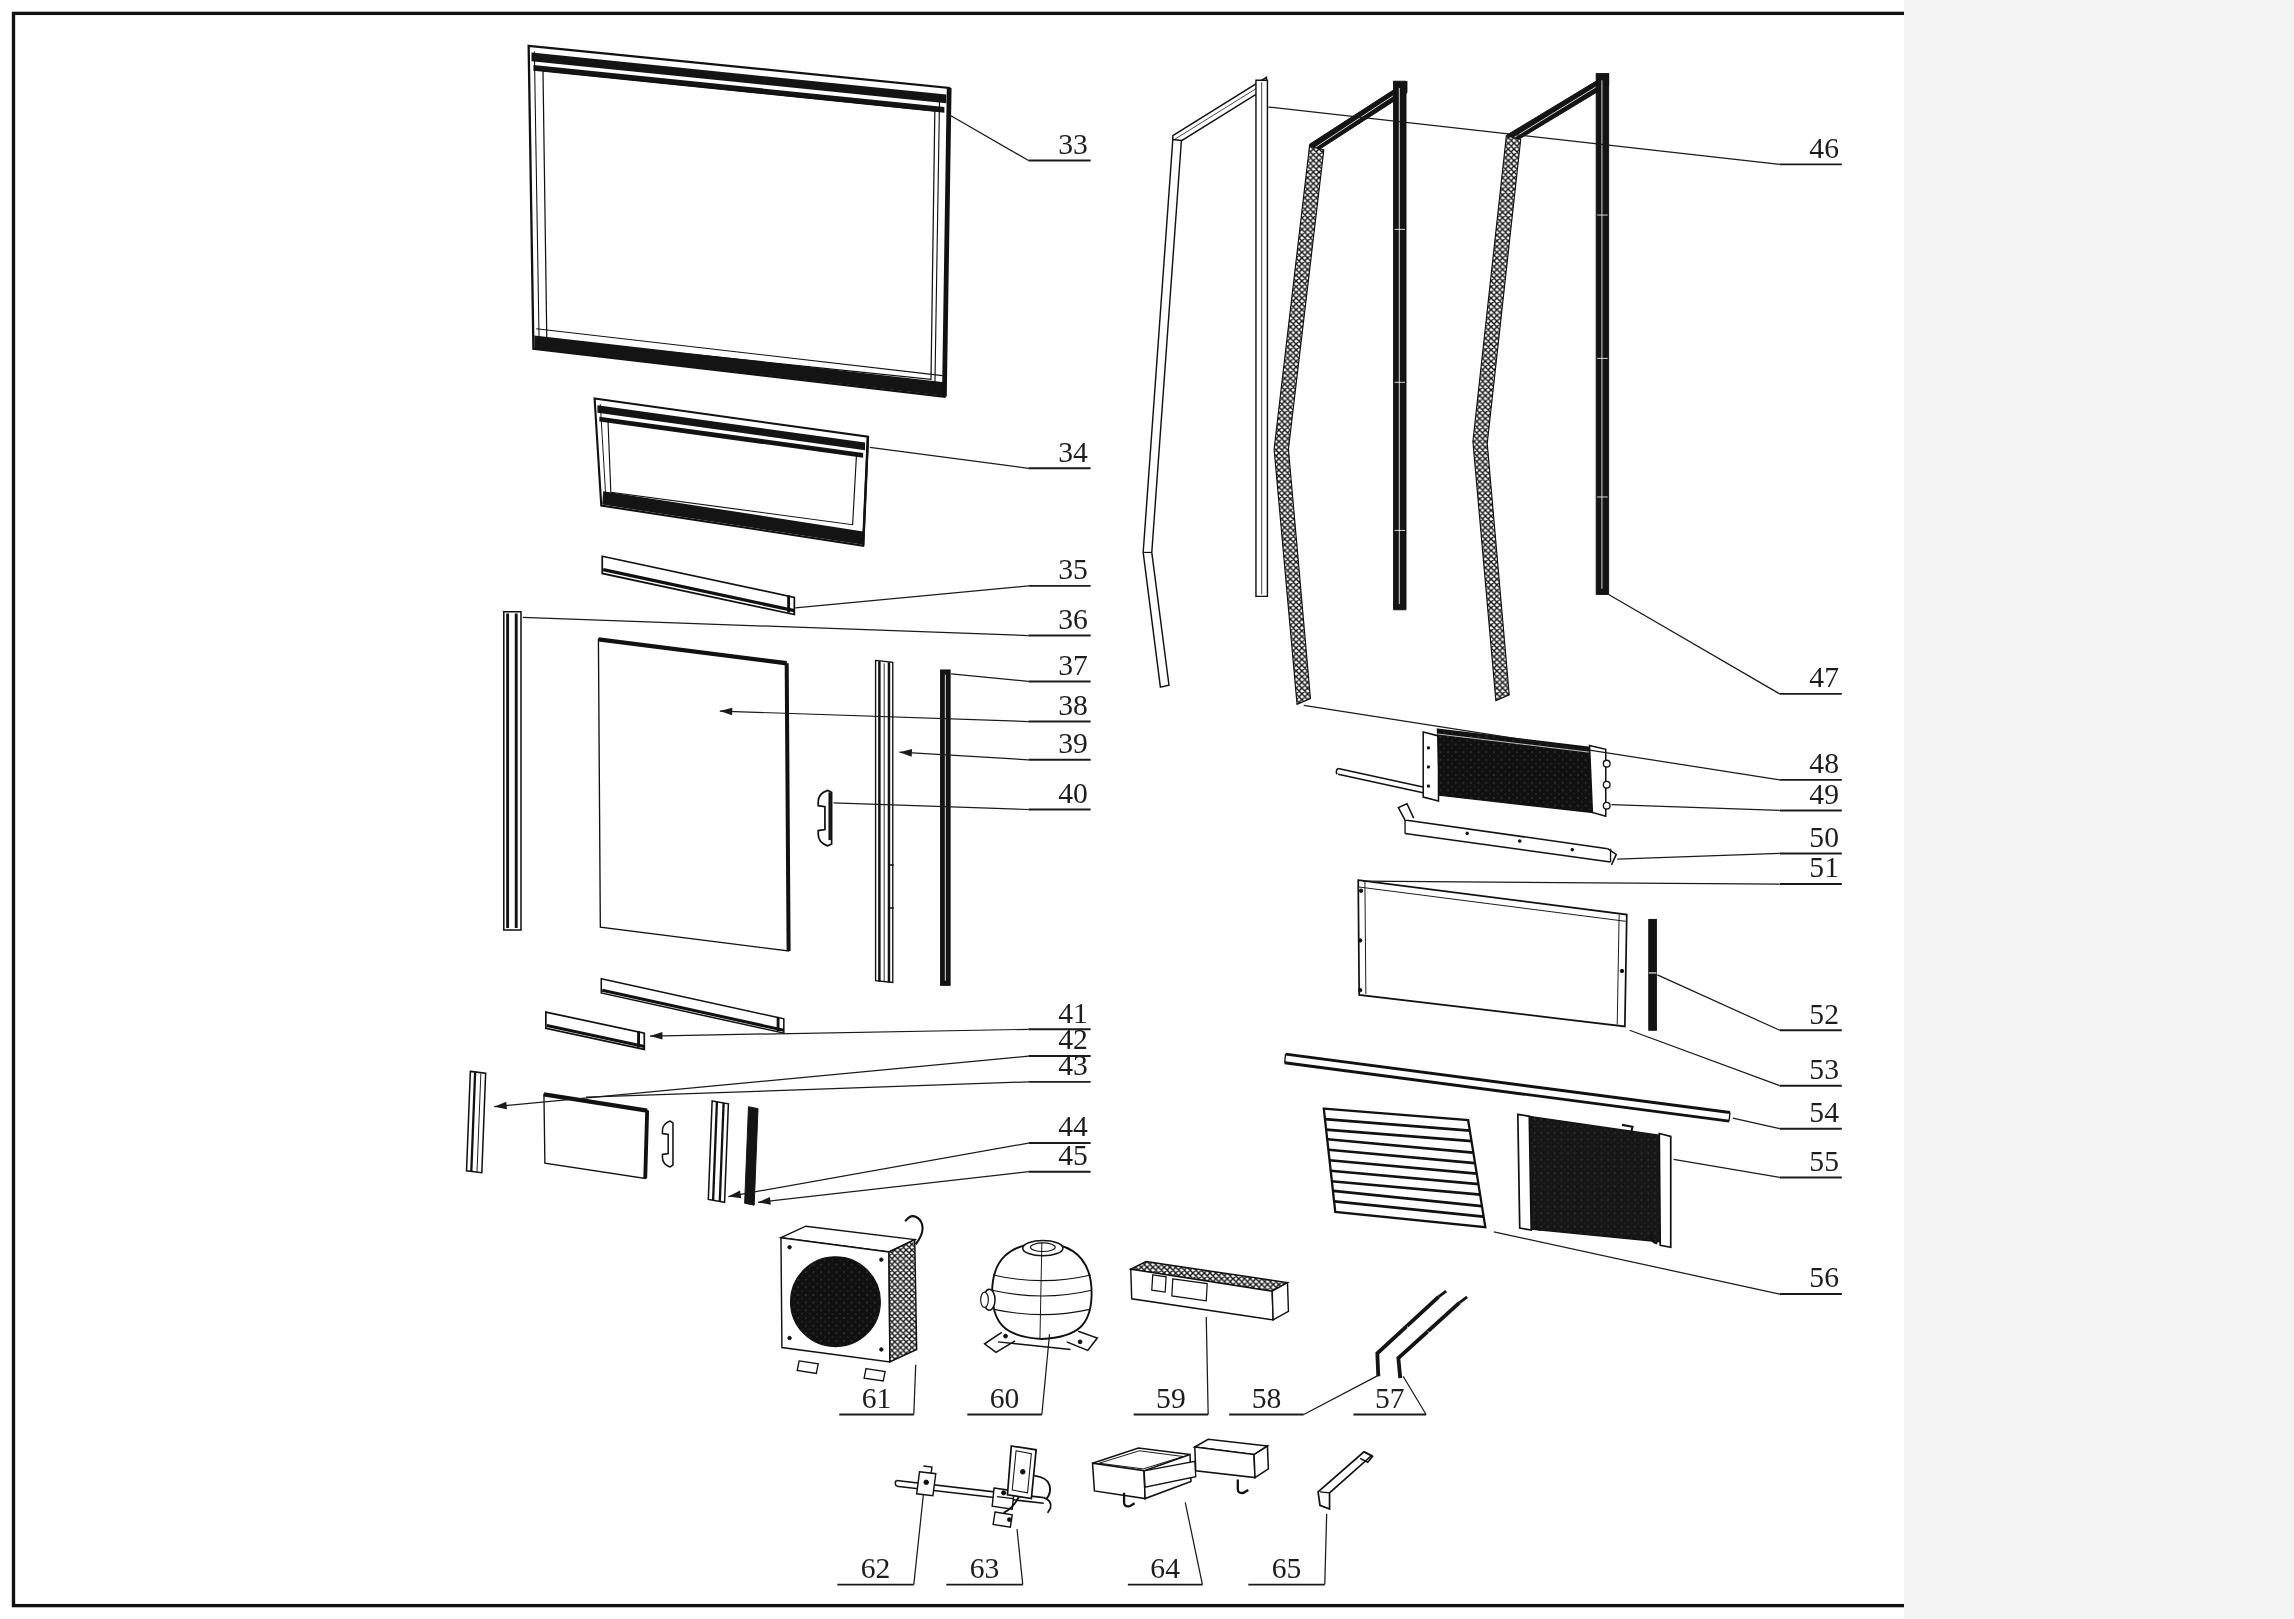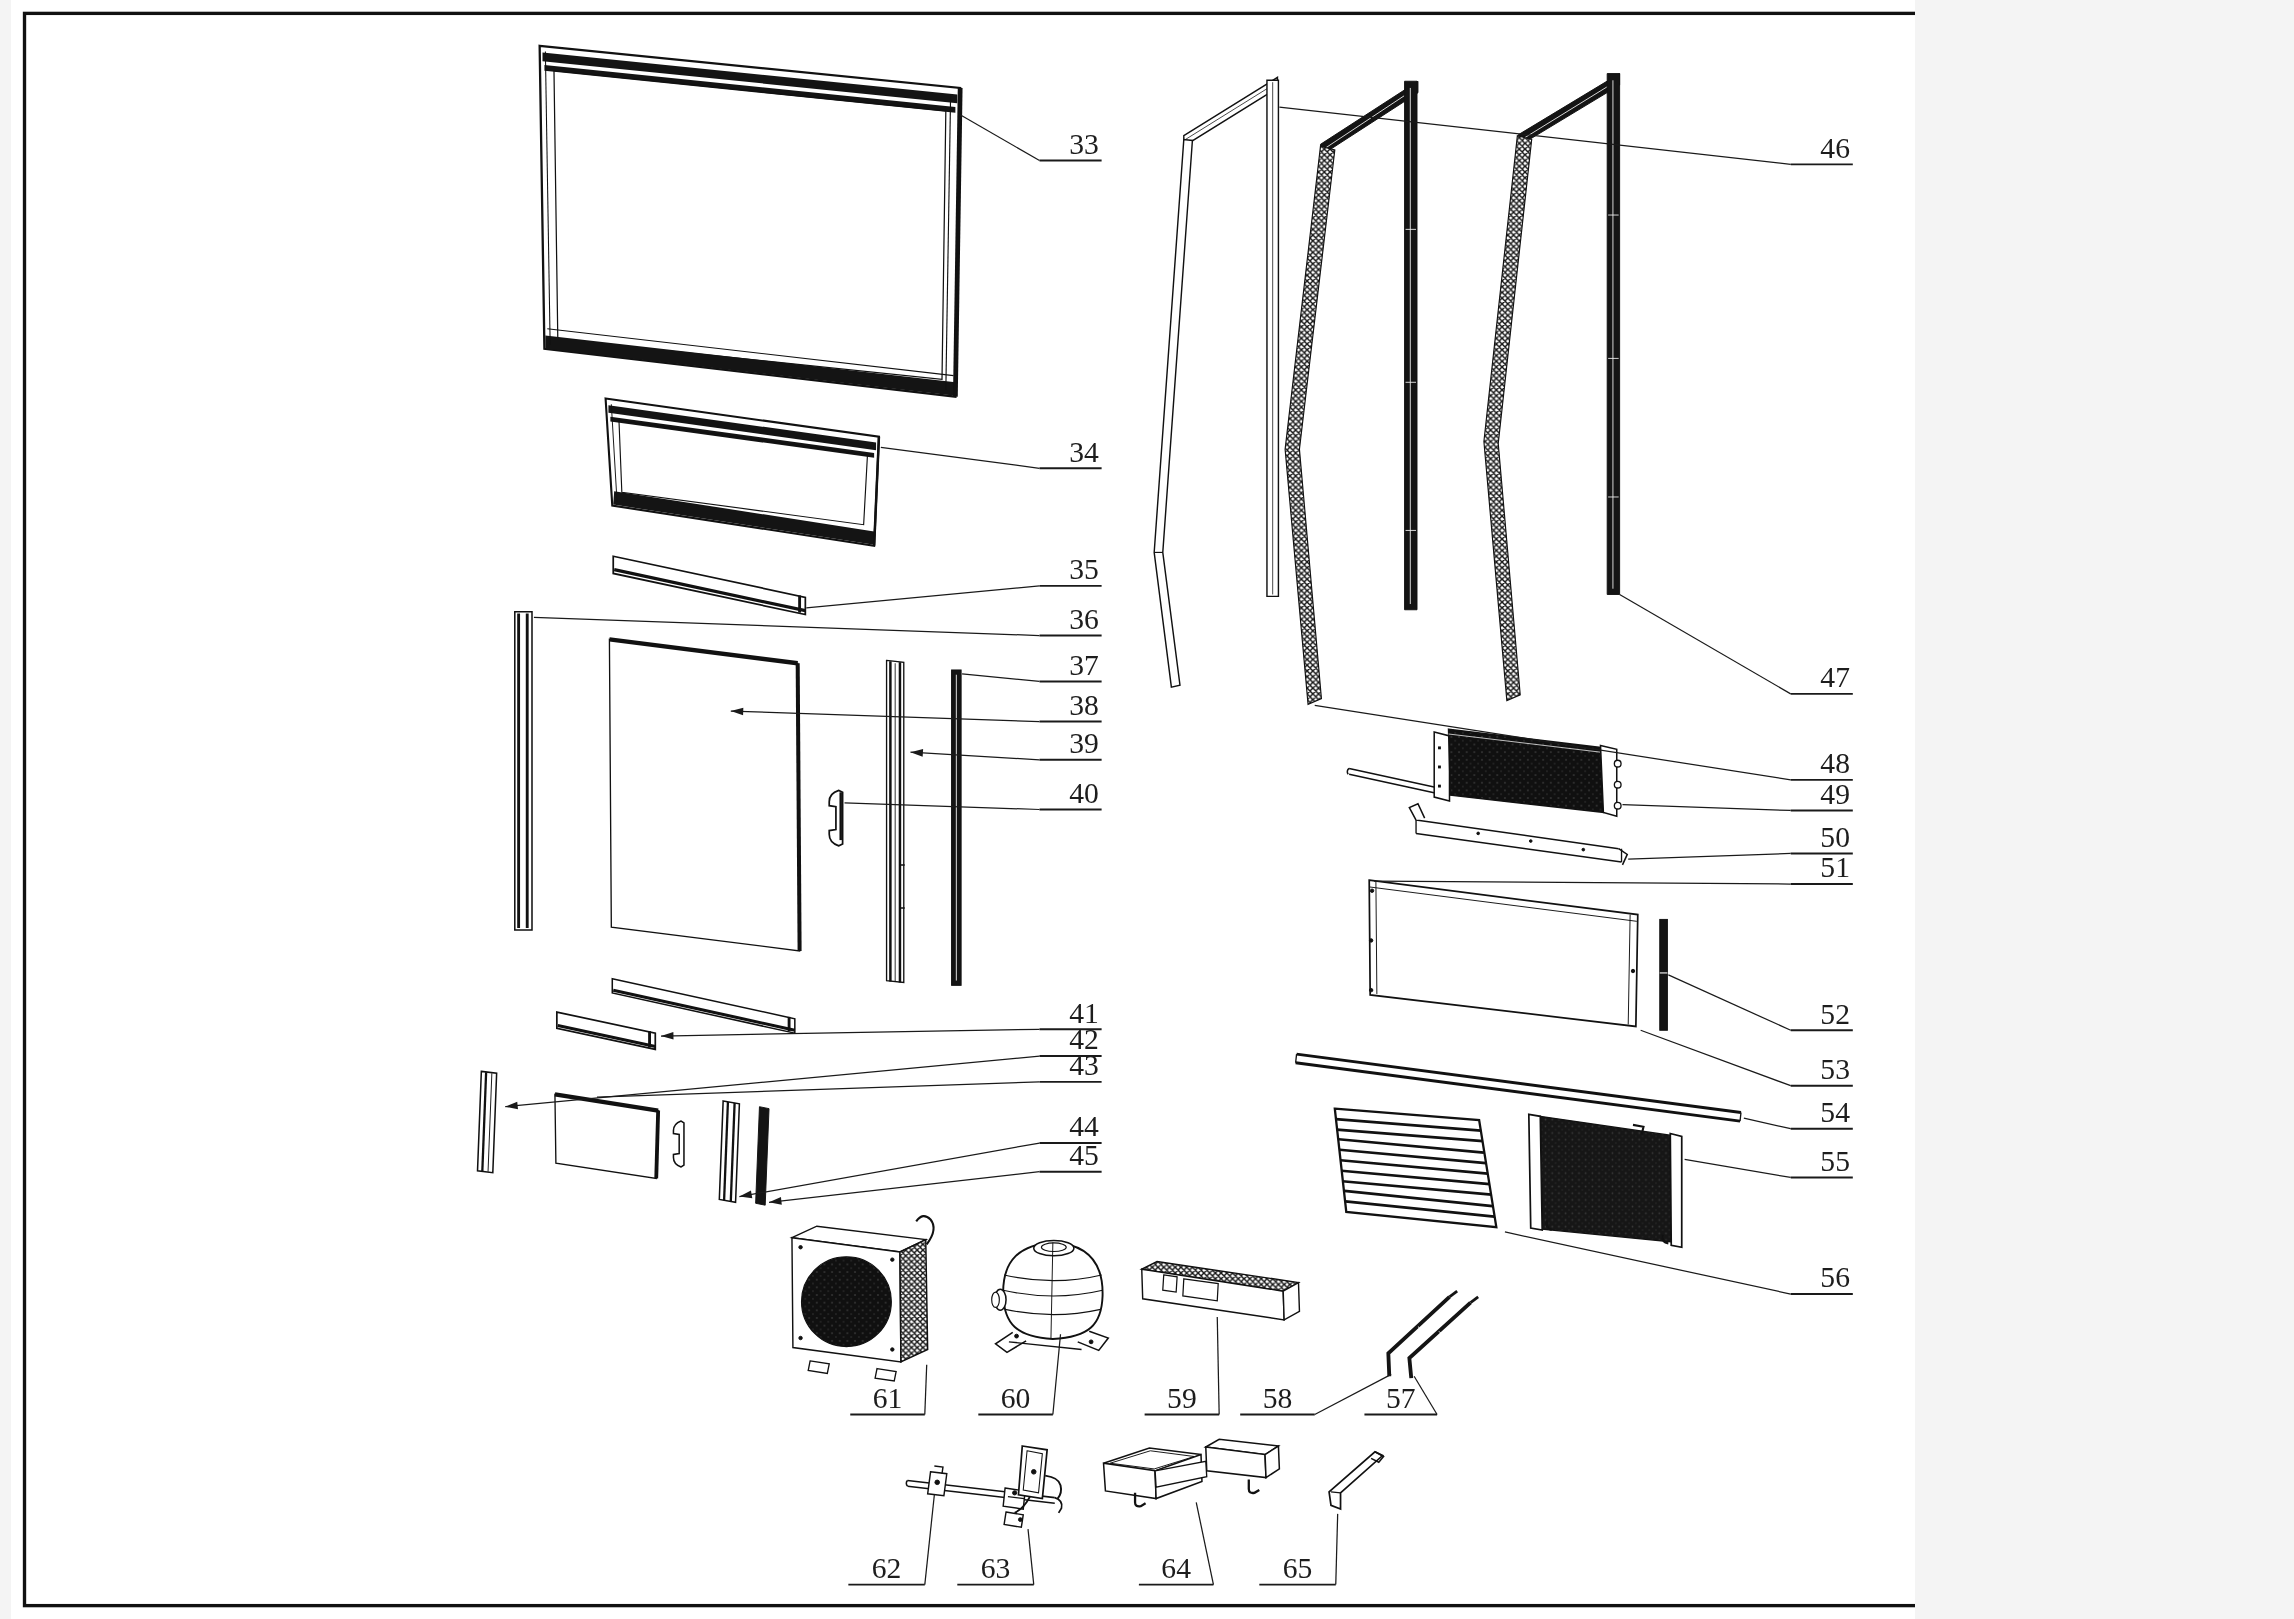--- a/index.html
+++ b/index.html
@@ -1,18 +1,18 @@
 <!DOCTYPE html>
 <html><head>
 <meta charset="utf-8">
 <style>
   html,body{margin:0;padding:0;background:#f4f4f4;}
   .stage{
     position:relative;width:1904px;height:1619px;background:#ffffff;
-    font-family:"Liberation Serif","DejaVu Serif",serif;overflow:hidden;margin-left:11px;
+    font-family:"Liberation Serif","DejaVu Serif",serif;overflow:hidden;
   }
   svg{position:absolute;left:0;top:0;}
   text.plbl{font-family:"Liberation Serif","DejaVu Serif",serif;font-size:31px;fill:#1d1d1d;}
 </style>
 </head>
 <body>
 
 <div class="stage">
 <svg width="2294" height="1619" viewBox="0 0 2400 1694">
   <defs>

